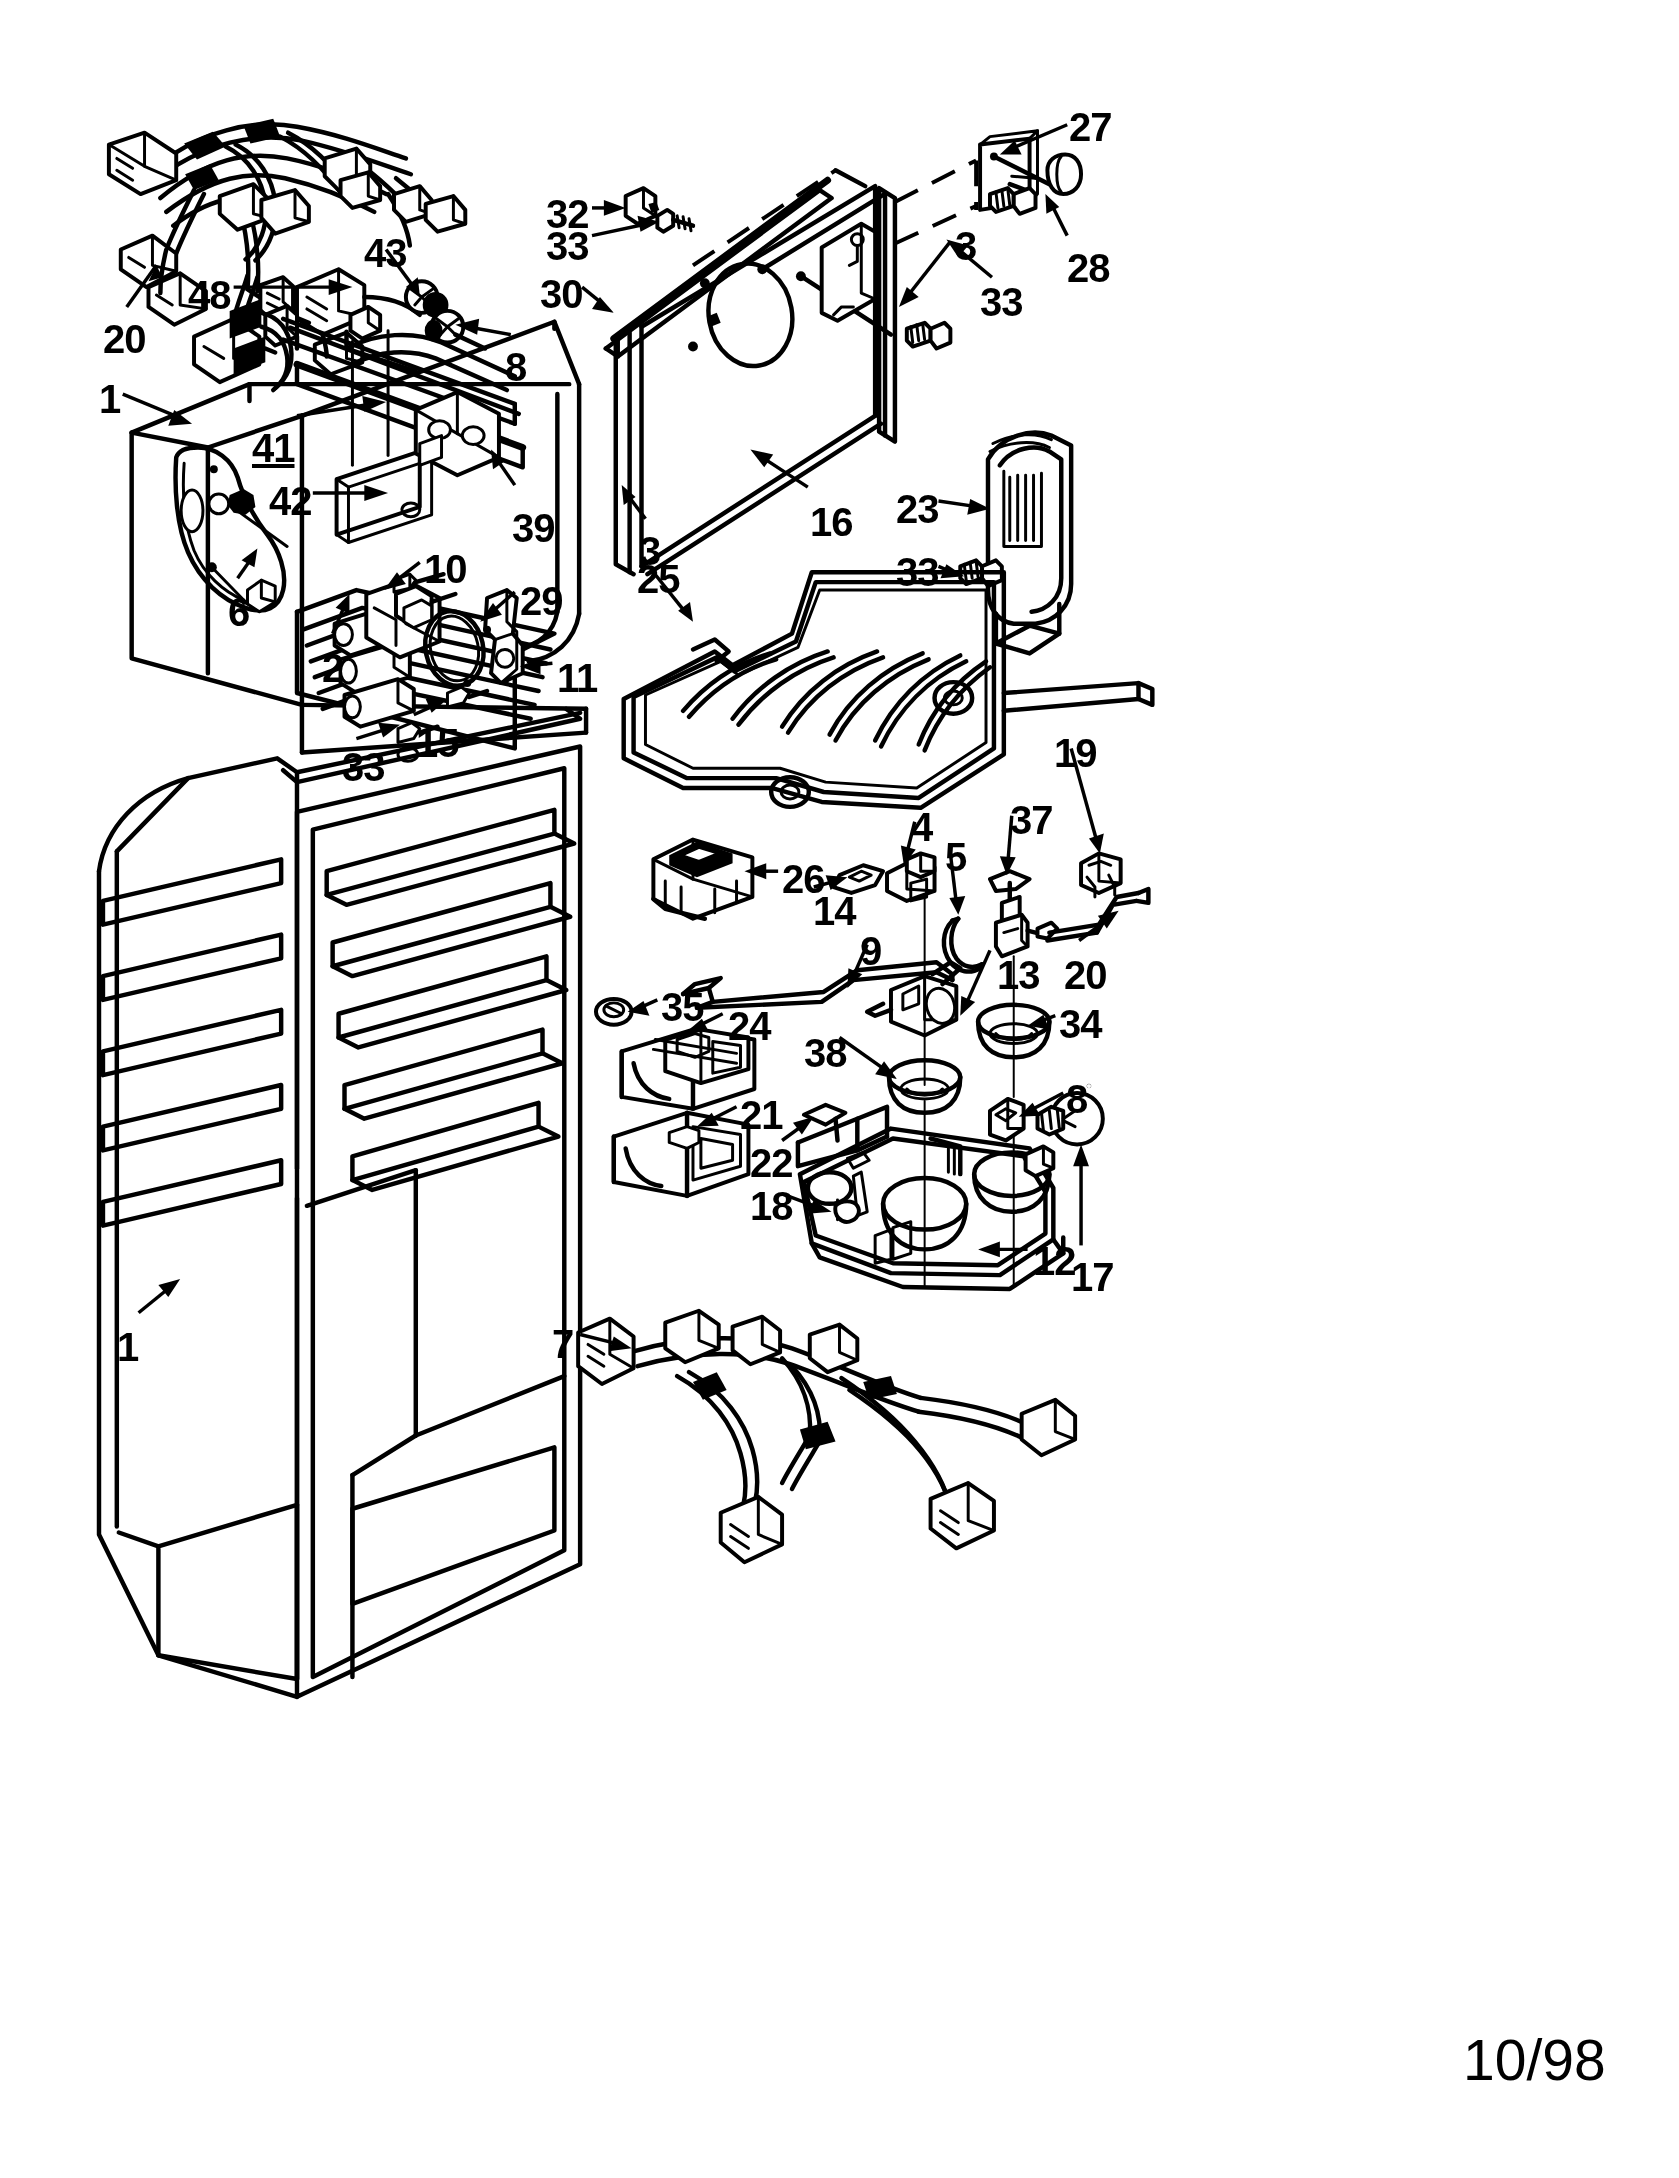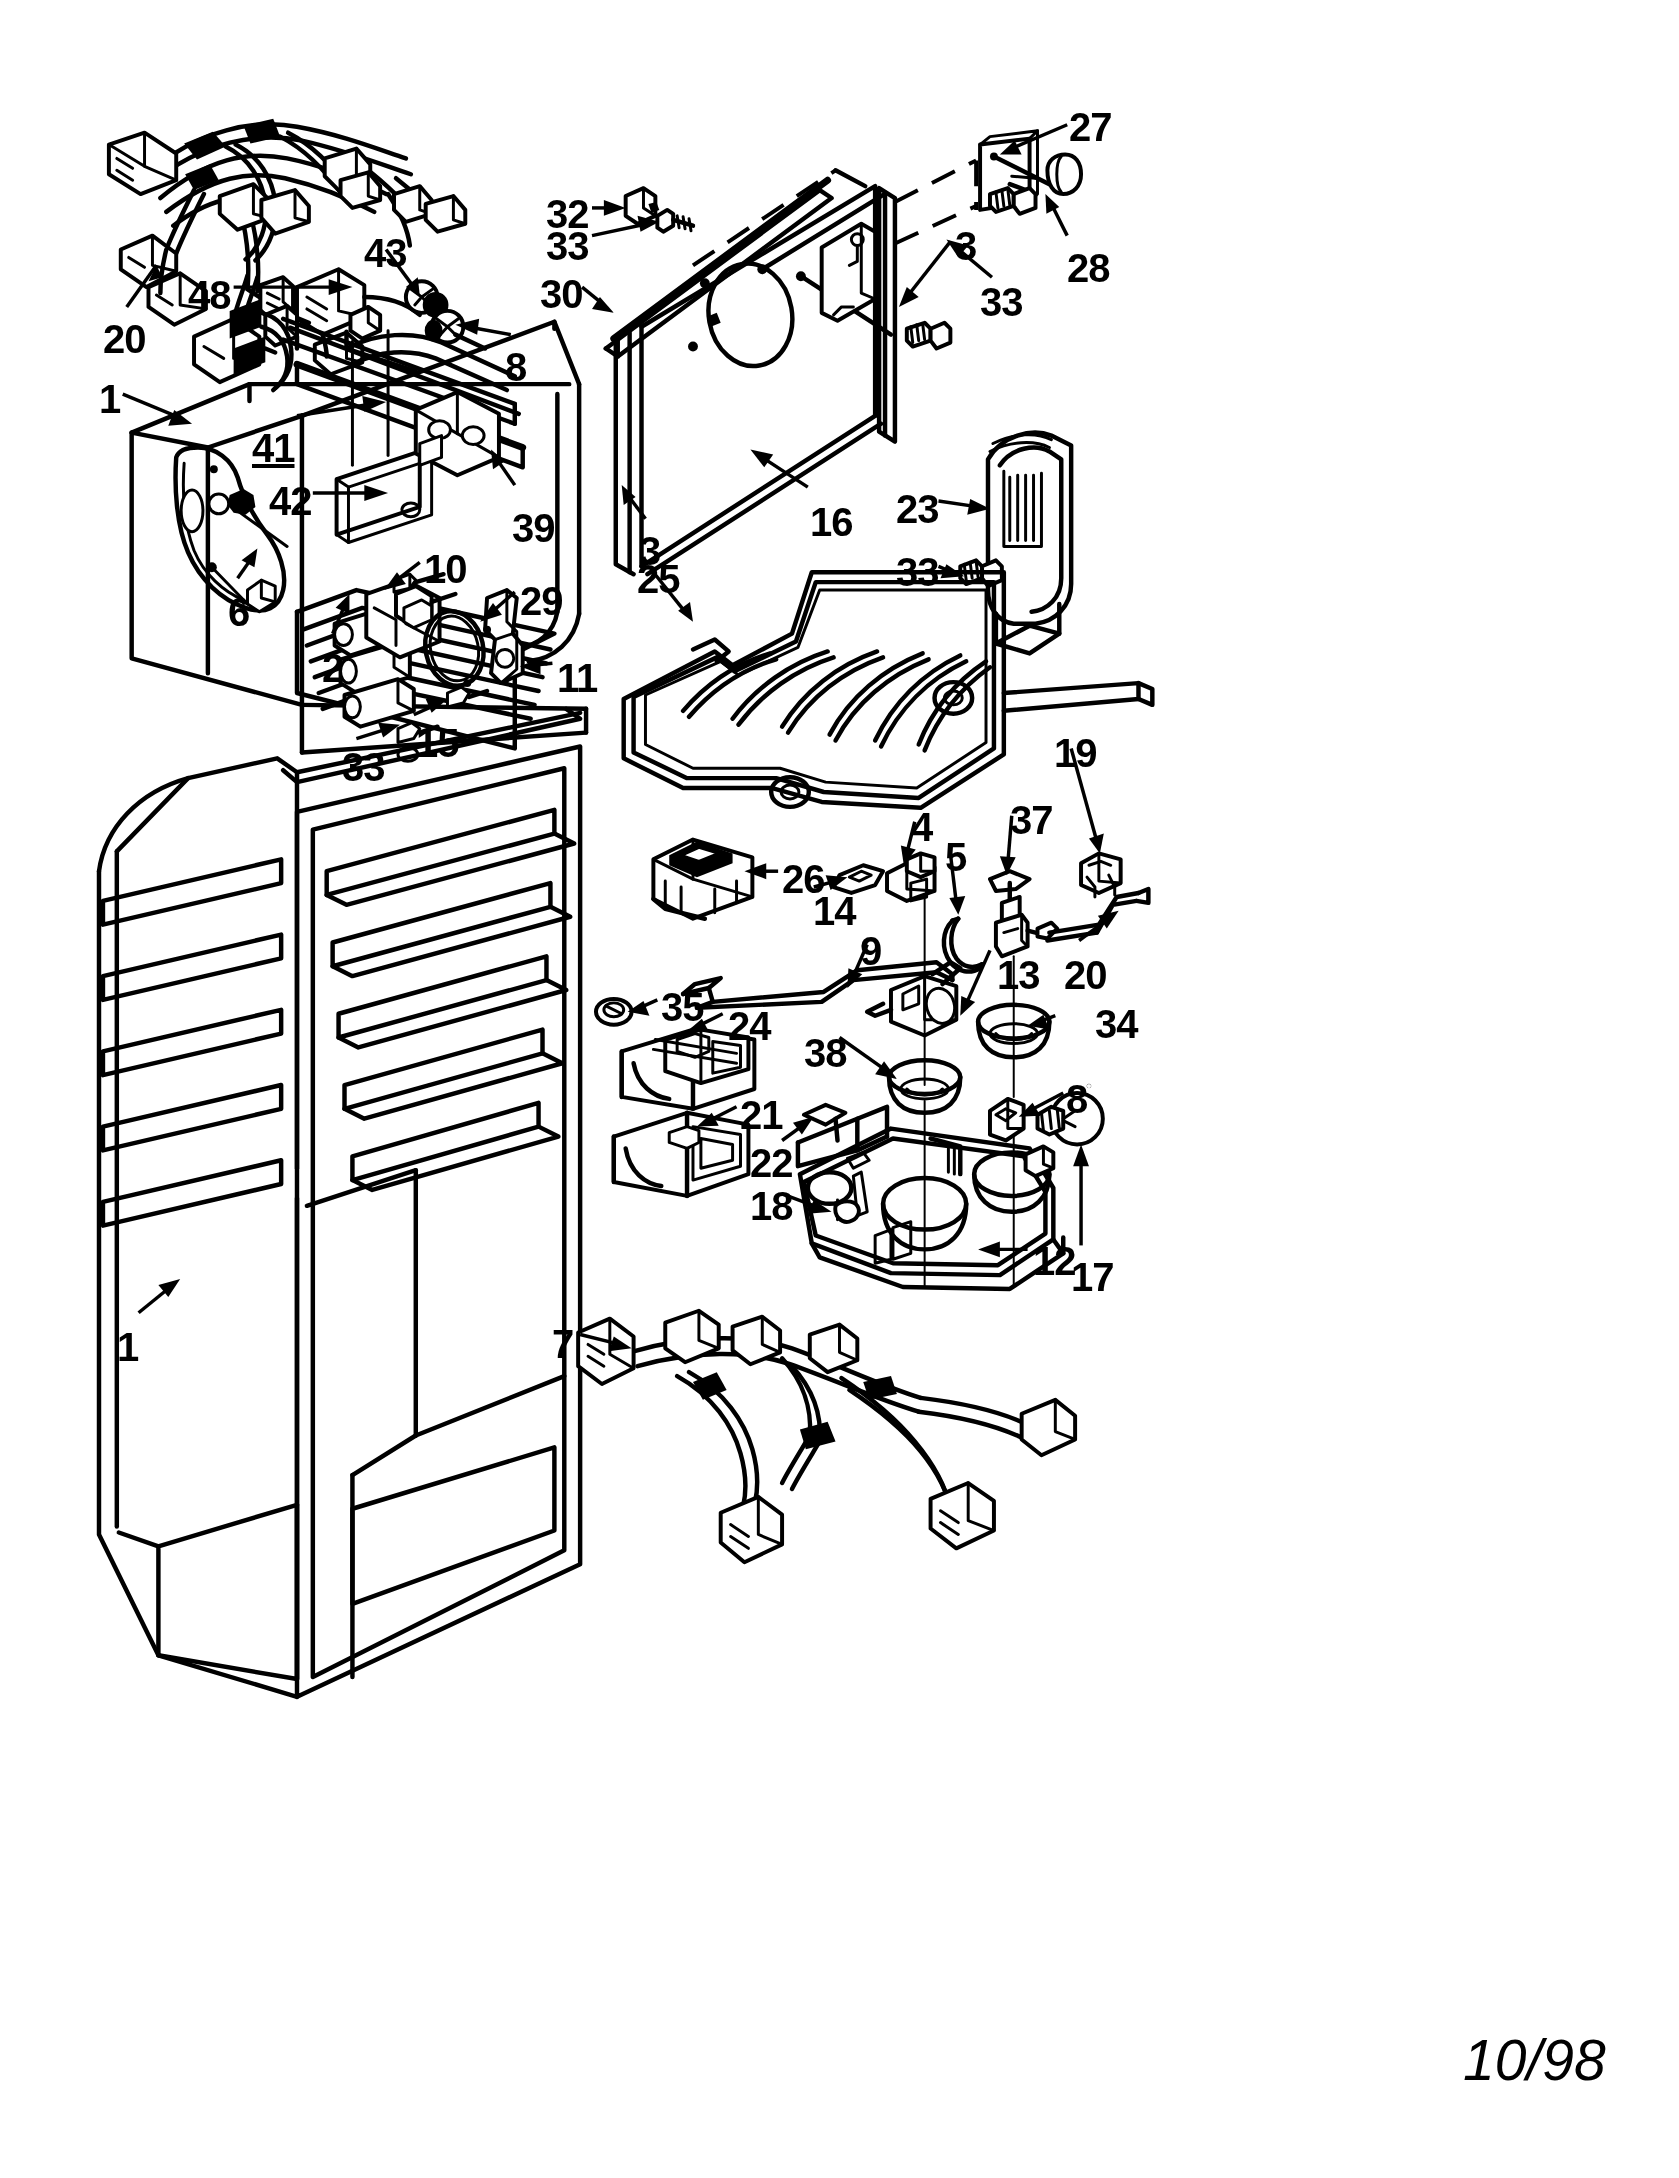--- a/index.html
+++ b/index.html
@@ -17,21 +17,20 @@
     letter-spacing:-1px;
     white-space:nowrap;
     -webkit-font-smoothing:none;
   }
   .datestamp{
     position:absolute;
     font-family:"Liberation Sans",sans-serif;
     font-size:57px;
     color:#000;
     white-space:nowrap;
-    font-style:italic;
   }
   svg{display:block;}
   .ln{fill:none;stroke:#000;stroke-width:3;stroke-linecap:round;stroke-linejoin:round;}
   .ln2{fill:none;stroke:#000;stroke-width:4.5;stroke-linecap:round;stroke-linejoin:round;}
   .lnthin{fill:none;stroke:#000;stroke-width:2;stroke-linecap:round;stroke-linejoin:round;}
   .lnthick{fill:none;stroke:#000;stroke-width:7;stroke-linecap:round;stroke-linejoin:round;}
   .fillblk{fill:#000;stroke:none;}
   .fillwht{fill:#fff;stroke:#000;stroke-width:3;stroke-linejoin:round;}
   .fillwht2{fill:#fff;stroke:#000;stroke-width:4;stroke-linejoin:round;}
   .dash{fill:none;stroke:#000;stroke-width:4;stroke-dasharray:26 16;stroke-linecap:butt;}
@@ -771,21 +770,21 @@
 <div class="callout" style="left:911px;top:807px;">4</div>
 <div class="callout" style="left:945px;top:837px;">5</div>
 <div class="callout" style="left:1010px;top:800px;">37</div>
 <div class="callout" style="left:1054px;top:733px;">19</div>
 <div class="callout" style="left:1064px;top:955px;">20</div>
 <div class="callout" style="left:997px;top:955px;">13</div>
 <div class="callout" style="left:860px;top:931px;">9</div>
 <div class="callout" style="left:661px;top:987px;">35</div>
 <div class="callout" style="left:728px;top:1006px;">24</div>
 <div class="callout" style="left:804px;top:1033px;">38</div>
-<div class="callout" style="left:1059px;top:1004px;margin-left:36px;">34</div>
+<div class="callout" style="left:1059px;top:1004px;">34</div>
 <div class="callout" style="left:740px;top:1095px;">21</div>
 <div class="callout" style="left:750px;top:1143px;">22</div>
 <div class="callout" style="left:1066px;top:1079px;">8</div>
 <div class="callout" style="left:750px;top:1186px;">18</div>
 <div class="callout" style="left:1033px;top:1241px;">12</div>
 <div class="callout" style="left:1071px;top:1257px;">17</div>
 <div class="callout" style="left:552px;top:1324px;">7</div>
 
 <div class="datestamp" style="left:1463px;top:2027px;">10/98</div>
 

